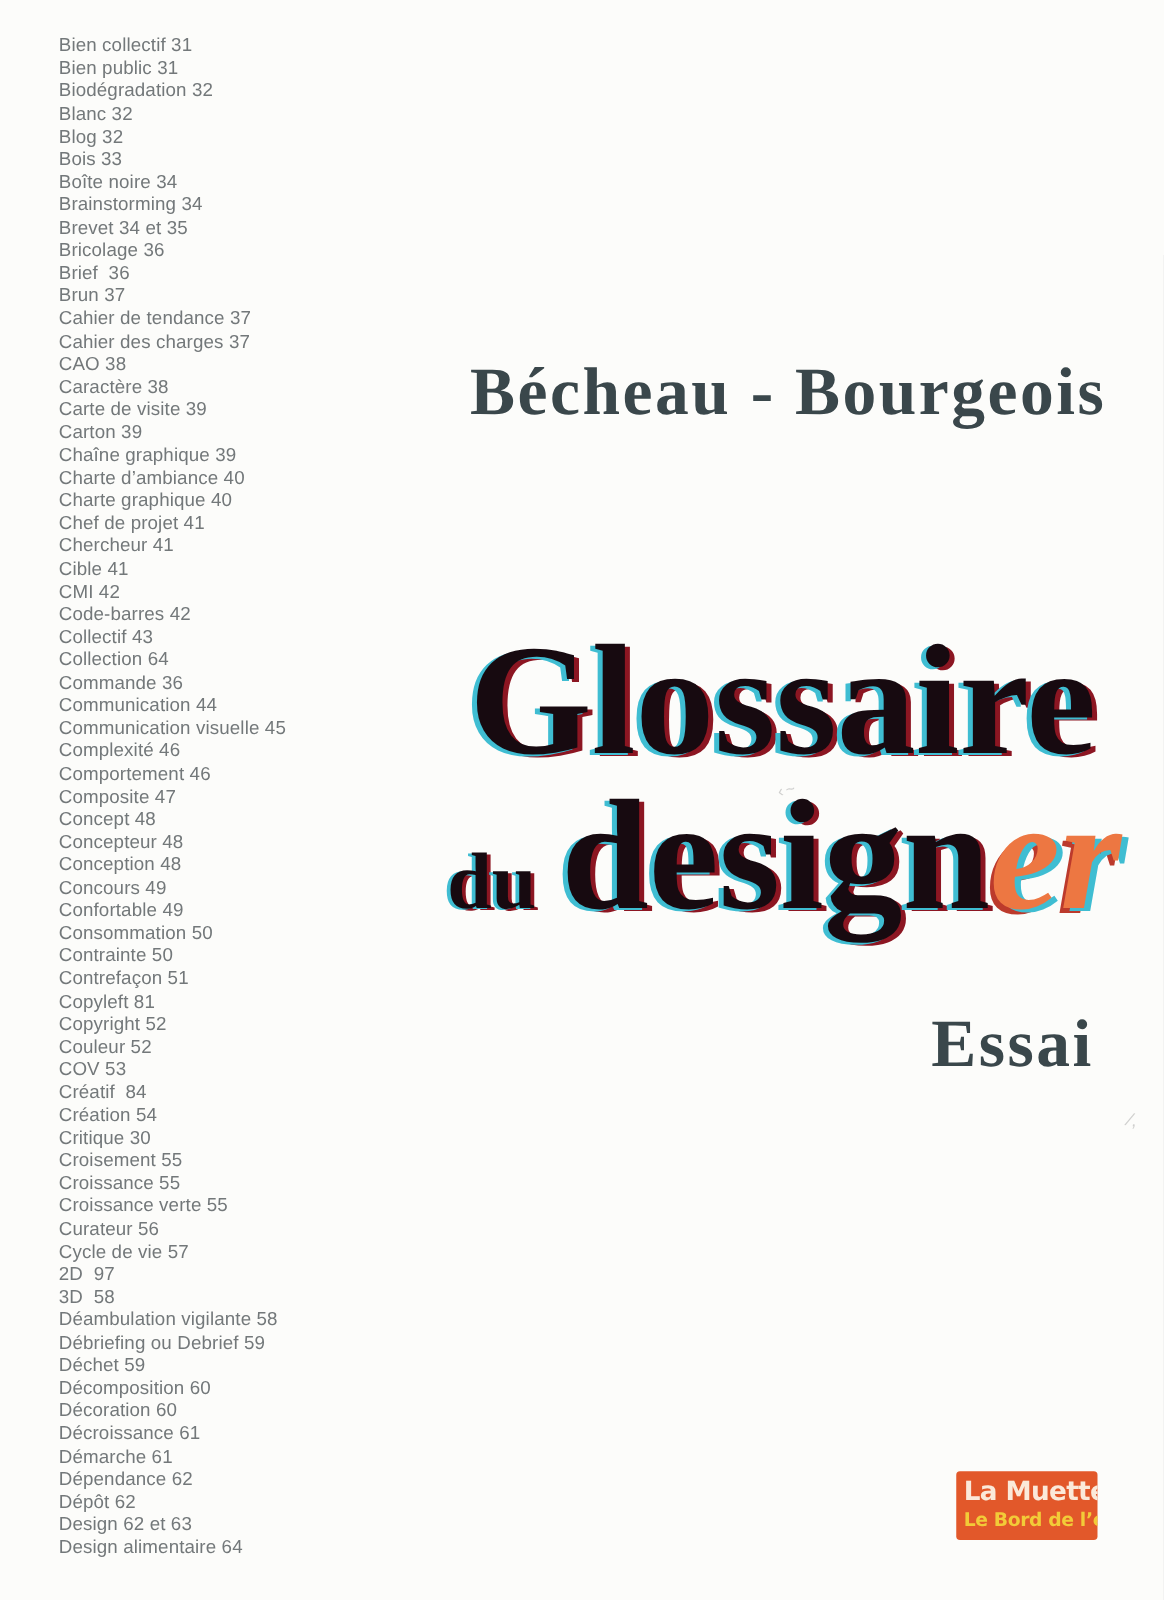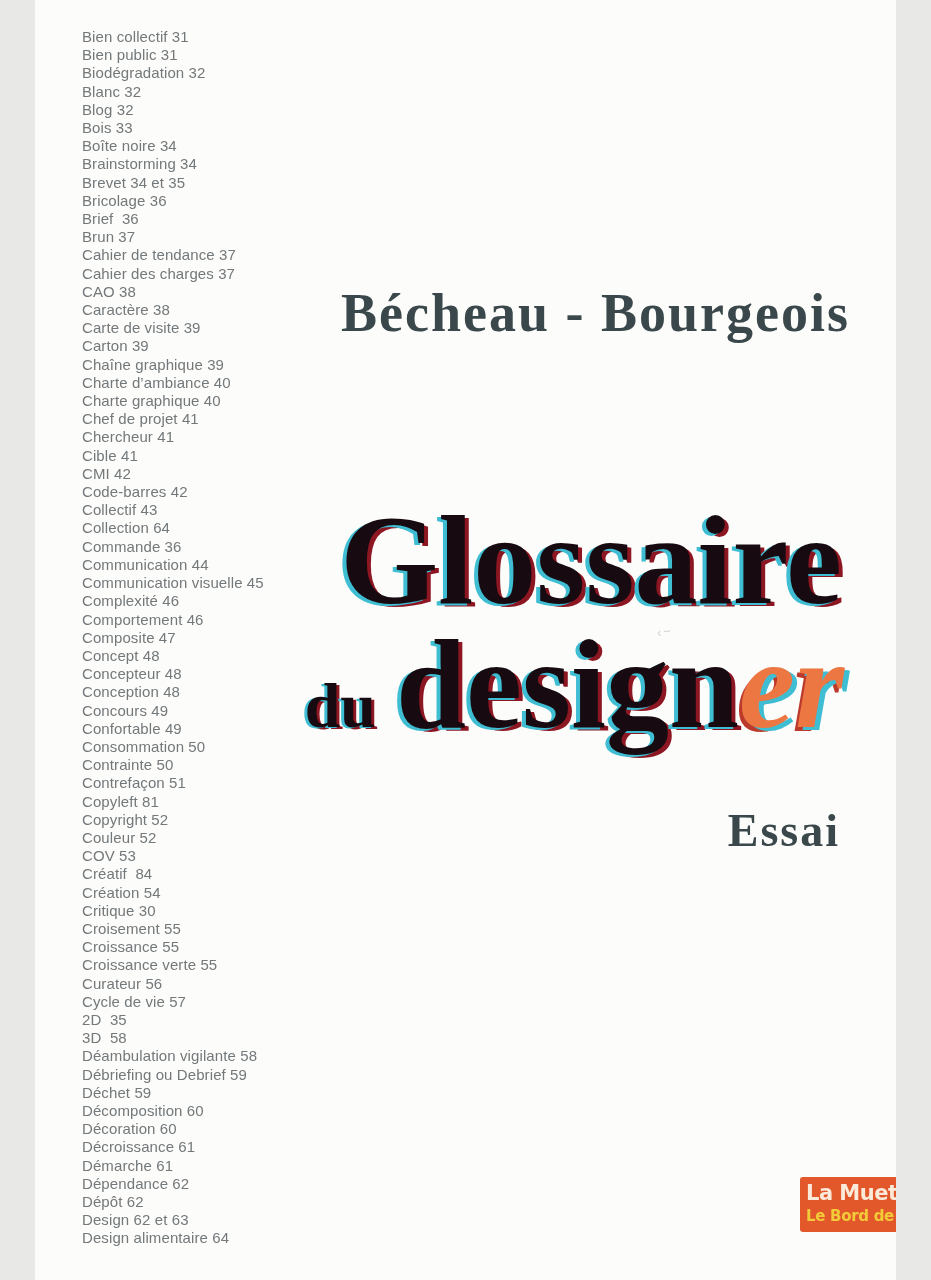--- a/index.html
+++ b/index.html
@@ -3,21 +3,21 @@
 <meta charset="utf-8">
 <style>
   html, body {
     margin: 0;
     padding: 0;
     background: #e8e8e6;
     font-family: "Liberation Sans", sans-serif;
   }
   .page {
     position: relative;
-    width: 861px;
+    width: 931px;
     height: 1280px;
     margin: 0 auto;
     background: #fcfcfa;
     overflow: hidden;
   }
 
   
   .index {
     position: absolute;
     left: 47px;
@@ -52,21 +52,21 @@
     font-size: 126px;
     line-height: 1;
     color: var(--title-ink, #170a10);
     text-shadow: -4px 2px 0 var(--fringe-cyan, #3fbdd2),
                   4px 3px 0 var(--fringe-red, #8c1622);
     white-space: pre;
   }
   .title-line2 {
     position: absolute;
     top: 622px;
-    right: 52px;
+    right: 34px;
     display: flex;
     align-items: baseline;
     gap: 20px;
     font-family: "Liberation Serif", "DejaVu Serif", serif;
     font-weight: 700;
     line-height: 1;
     white-space: pre;
   }
   .title-du {
     font-size: 64px;
@@ -89,21 +89,21 @@
                  -3px 4px 0 var(--er-shadow-red, #bc3a2c);
   }
 
   
   .genre {
     position: absolute;
     top: 804px;
     right: 56px;
     font-family: "Liberation Serif", "DejaVu Serif", serif;
     font-weight: 700;
-    font-size: 46px;
+    font-size: 54px;
     letter-spacing: 2px;
     color: var(--author-ink, #3a474b);
   }
 
   
   .logo {
     position: absolute;
     left: 765px;
     top: 1177px;
     width: 113px;
@@ -198,21 +198,21 @@
       <div class="index-line">Couleur 52</div>
       <div class="index-line">COV 53</div>
       <div class="index-line">Créatif  84</div>
       <div class="index-line">Création 54</div>
       <div class="index-line">Critique 30</div>
       <div class="index-line">Croisement 55</div>
       <div class="index-line">Croissance 55</div>
       <div class="index-line">Croissance verte 55</div>
       <div class="index-line">Curateur 56</div>
       <div class="index-line">Cycle de vie 57</div>
-      <div class="index-line">2D  35</div>
+      <div class="index-line">2D  97</div>
       <div class="index-line">3D  58</div>
       <div class="index-line">Déambulation vigilante 58</div>
       <div class="index-line">Débriefing ou Debrief 59</div>
       <div class="index-line">Déchet 59</div>
       <div class="index-line">Décomposition 60</div>
       <div class="index-line">Décoration 60</div>
       <div class="index-line">Décroissance 61</div>
       <div class="index-line">Démarche 61</div>
       <div class="index-line">Dépendance 62</div>
       <div class="index-line">Dépôt 62</div>

